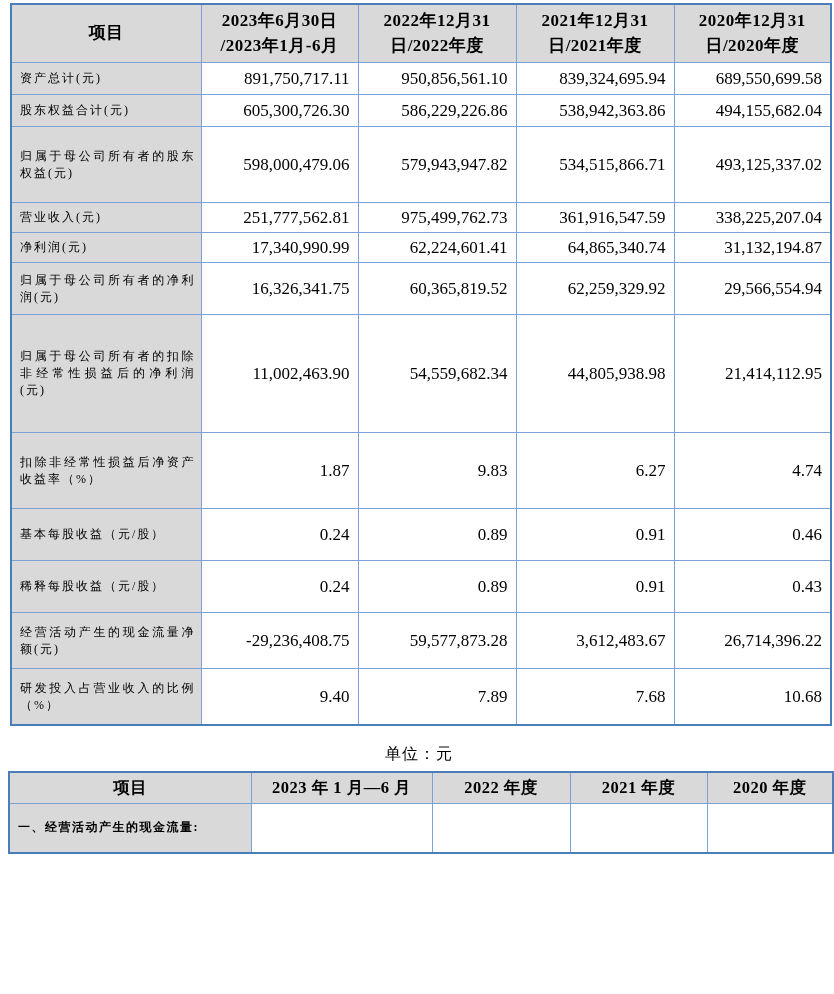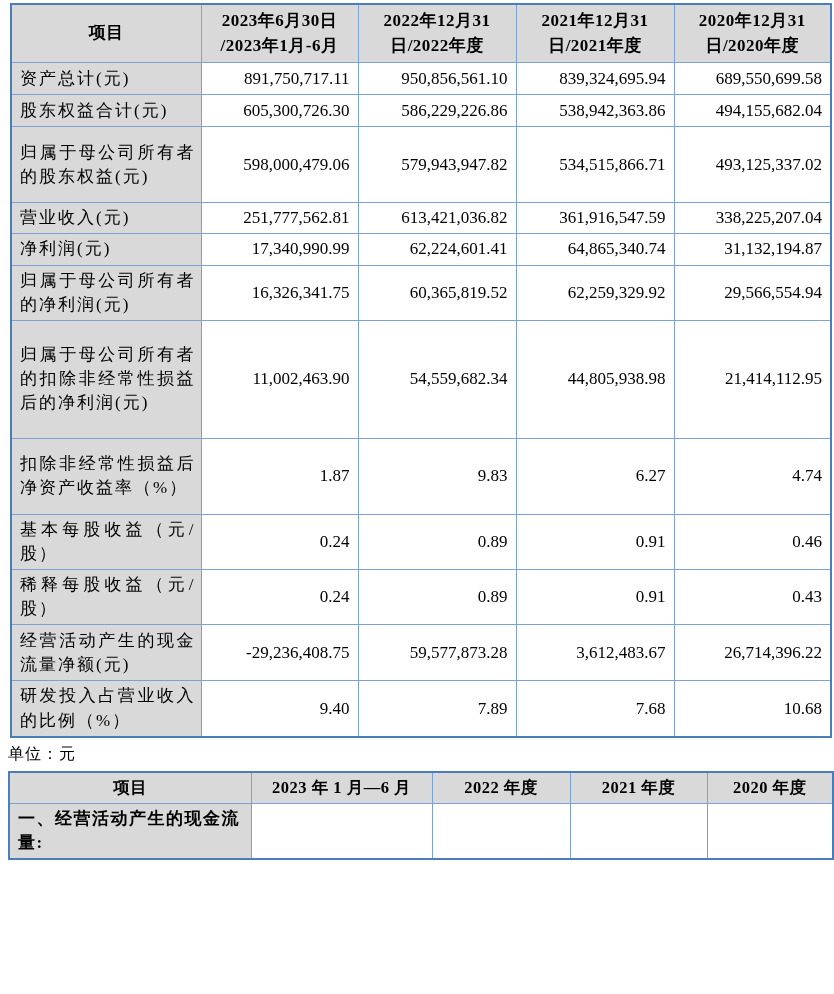--- a/index.html
+++ b/index.html
@@ -15,34 +15,34 @@
   .t2 { width:824px; margin:4px 0 0 8px; border:2px solid #4a7ebb; }
   .t1 th,.t1 td,.t2 th,.t2 td { border:1px solid #7ba2d4; overflow:hidden; }
 
   th {
     background:#d9d9d9; font-weight:bold; text-align:center;
     font-size:17px; line-height:1.45; padding:4px 2px;
     white-space:pre-line; letter-spacing:0.5px;
   }
   .g {
     background:#d9d9d9; text-align:justify; text-align-last:left;
-    font-size:17px; line-height:1.42; letter-spacing:2px;
+    font-size:12px; line-height:1.42; letter-spacing:2px;
     padding:3px 5px 3px 8px; vertical-align:middle;
   }
   .n {
     background:#fff; text-align:right; font-size:17px;
     padding:3px 8px 3px 2px; vertical-align:middle; letter-spacing:0;
   }
 
   .h55{height:55px} .h32{height:32px} .h76{height:76px} .h52{height:52px}
   .h30{height:30px} .h28{height:28px} .h118{height:118px} .h56{height:56px}
   .h50{height:50px}
 
   .unit {
-    width:822px; margin:2px 0 0 8px; text-align:left;
+    width:822px; margin:14px 0 0 8px; text-align:center;
     font-size:16px; padding:4px 0 2px 0; letter-spacing:1px;
   }
   .t2 th { font-size:16.5px; padding:3px 2px; }
   .t2 .g { letter-spacing:1px; }
   .t2 .sec { font-weight:bold; letter-spacing:1.5px; text-align-last:left; text-align:left; }
   .t2 .empty { background:#fff; }
 </style>
 </head>
 <body>
 
@@ -85,21 +85,21 @@
       <tr class="h76">
         <td class="g">归属于母公司所有者的股东权益(元)</td>
         <td class="n">598,000,479.06</td>
         <td class="n">579,943,947.82</td>
         <td class="n">534,515,866.71</td>
         <td class="n">493,125,337.02</td>
       </tr>
       <tr class="h30">
         <td class="g">营业收入(元)</td>
         <td class="n">251,777,562.81</td>
-        <td class="n">613,421,036.82</td>
+        <td class="n">975,499,762.73</td>
         <td class="n">361,916,547.59</td>
         <td class="n">338,225,207.04</td>
       </tr>
       <tr class="h30">
         <td class="g">净利润(元)</td>
         <td class="n">17,340,990.99</td>
         <td class="n">62,224,601.41</td>
         <td class="n">64,865,340.74</td>
         <td class="n">31,132,194.87</td>
       </tr>

